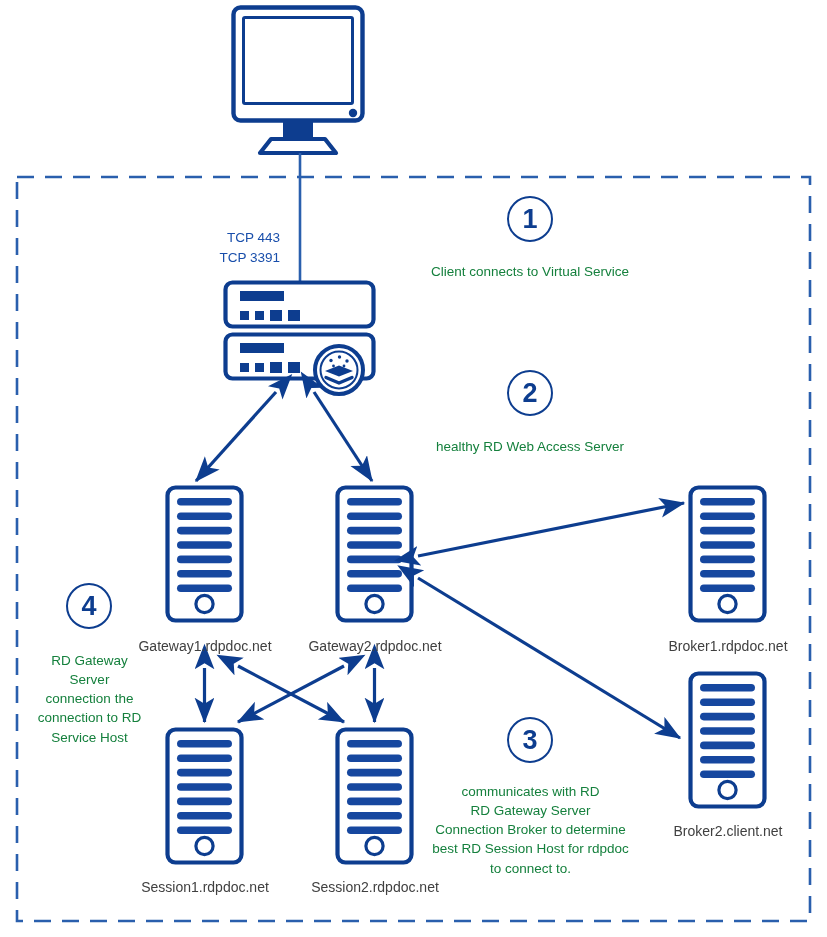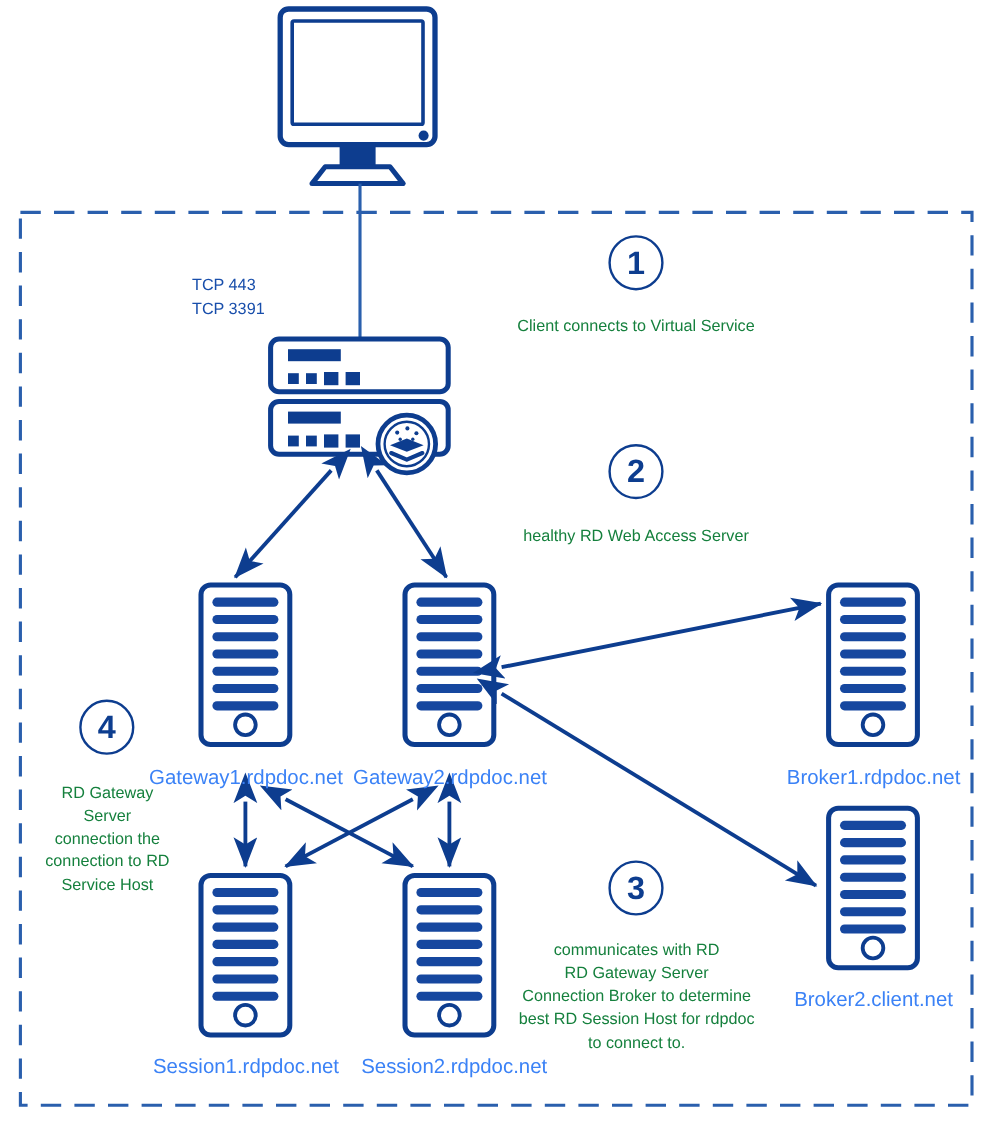--- a/index.html
+++ b/index.html
@@ -23,39 +23,39 @@
   .layer {
     position: absolute;
     left: 0; top: 0;
     width: 827px;
     height: 937px;
   }
   svg.layer { overflow: visible; }
 
   .label {
     position: absolute;
-    color: #3b82f6;
-    font-size: 17px;
+    color: #404040;
+    font-size: 14px;
     line-height: 1.32;
     text-align: center;
     white-space: nowrap;
   }
   .step-text {
     position: absolute;
     color: #15803d;
     font-size: 13.5px;
     line-height: 1.42;
     text-align: center;
   }
   .port-label {
     position: absolute;
     color: #184eab;
     font-size: 13.5px;
     line-height: 1.45;
-    text-align: left;
+    text-align: right;
     white-space: nowrap;
     font-weight: normal;
   }
   .step-num {
     position: absolute;
     width: 46px;
     height: 46px;
     border: 2.6px solid #0d3d8f;
     border-radius: 50%;
     color: #0d3d8f;
@@ -221,21 +221,21 @@
   </div>
   <div class="label" style="left: 648px; top: 637px; width: 160px;">
     <span>Broker1.rdpdoc.net</span>
   </div>
   <div class="label" style="left: 648px; top: 822px; width: 160px;">
     <span>Broker2.client.net</span>
   </div>
   <div class="label" style="left: 124px; top: 878px; width: 162px;">
     <span>Session1.rdpdoc.net</span>
   </div>
-  <div class="label" style="left: 294px; top: 878px; width: 162px; text-align: right;">
+  <div class="label" style="left: 294px; top: 878px; width: 162px;">
     <span>Session2.rdpdoc.net</span>
   </div>
 
   <div class="step-num" style="left: 507px; top: 196px;">
     <span>1</span>
   </div>
   <div class="step-text" style="left: 410px; top: 262px; width: 240px;">
     <div>Client connects to Virtual Service</div>
   </div>
 

